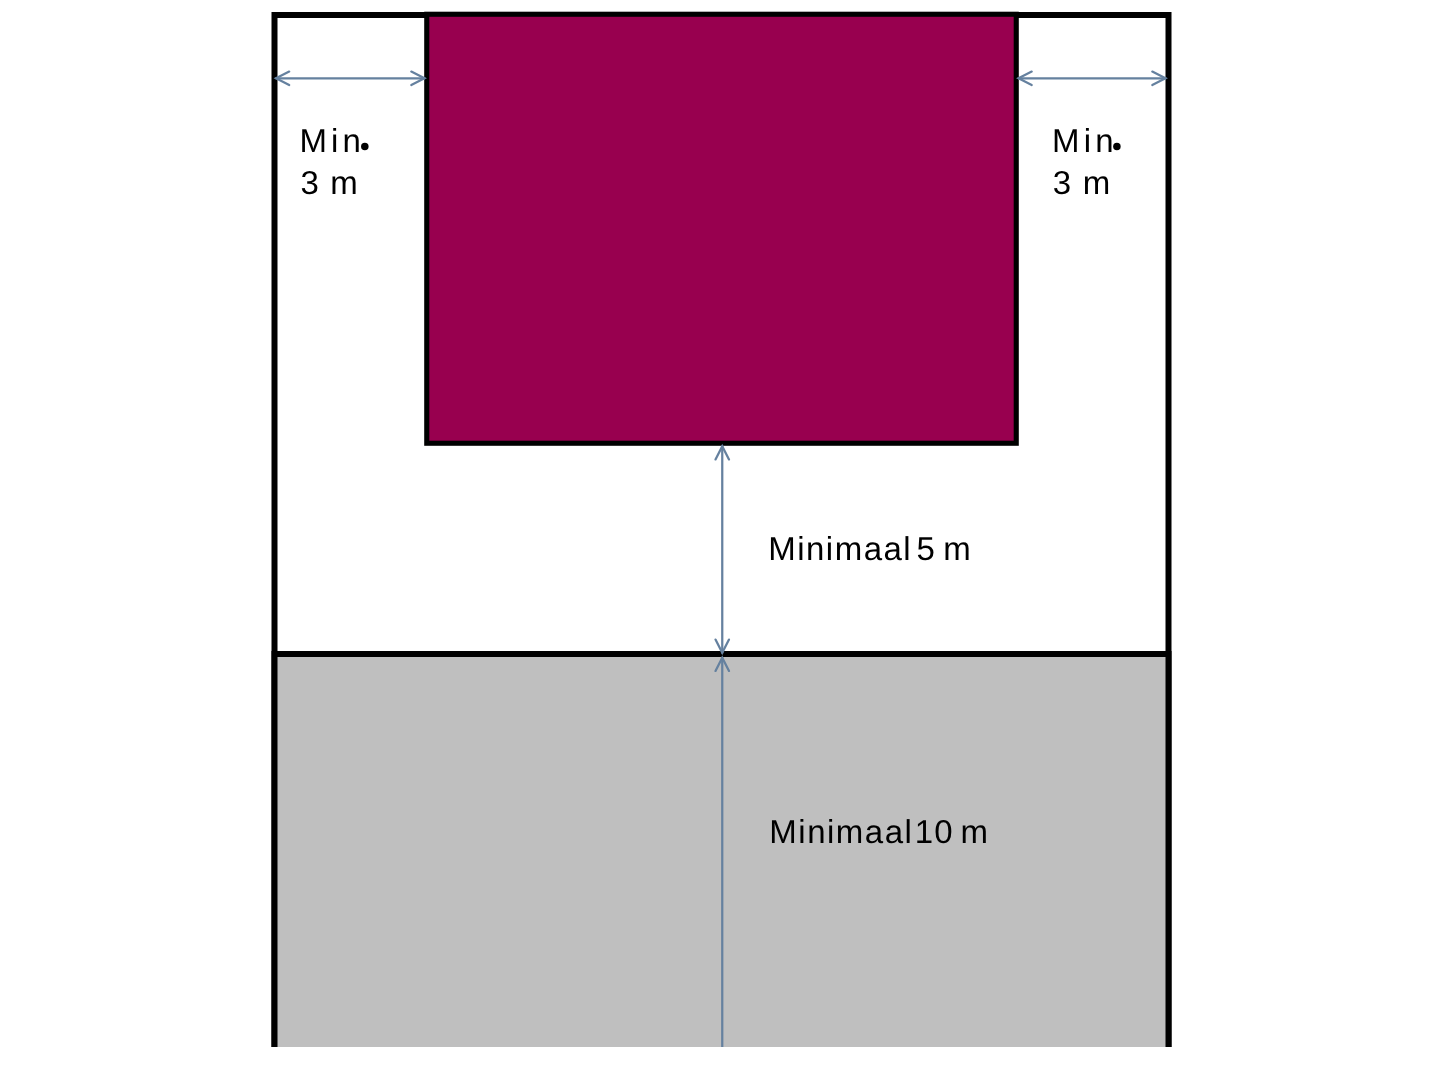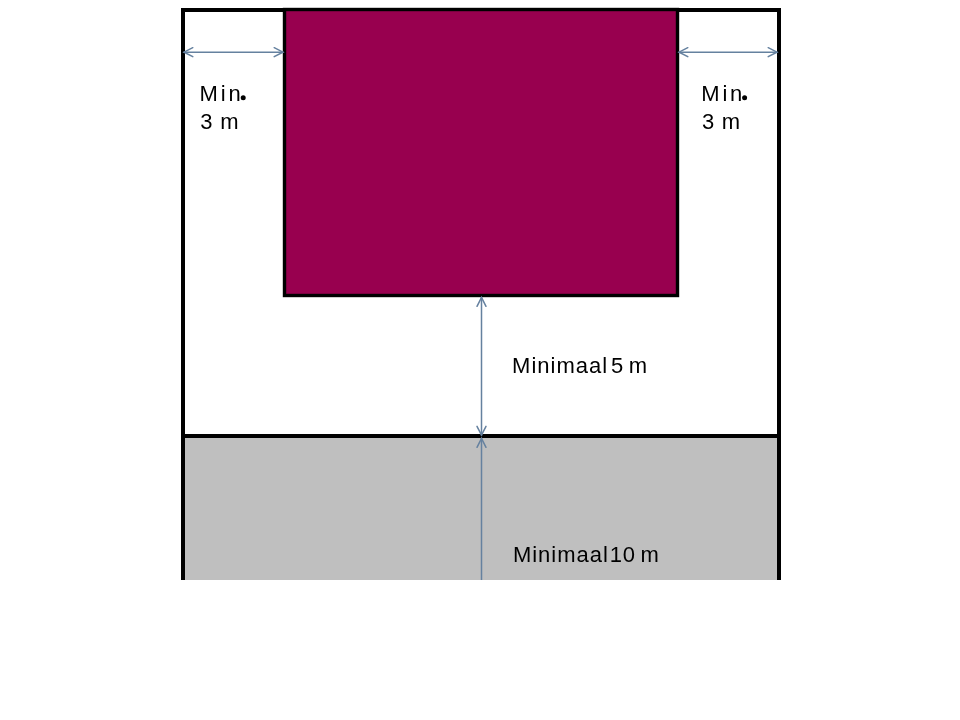--- a/index.html
+++ b/index.html
@@ -1,16 +1,16 @@
 <!DOCTYPE html>
 <html><head>
 <meta charset="utf-8">
 <style>
   html,body{margin:0;padding:0;background:#ffffff;}
-  #stage{position:relative;width:960px;height:580px;background:#ffffff;overflow:hidden;}
+  #stage{position:relative;width:960px;height:698px;background:#ffffff;overflow:hidden;}
   svg{position:absolute;left:0;top:0;}
   text{font-family:"Liberation Sans",sans-serif;fill:#000000;}
 </style>
 </head>
 <body>
 <div id="stage">
 <svg width="960" height="720" viewBox="0 0 960 720">
 
   <rect x="183" y="10" width="596" height="704" fill="#ffffff" stroke="#000000" stroke-width="4"></rect>
 

